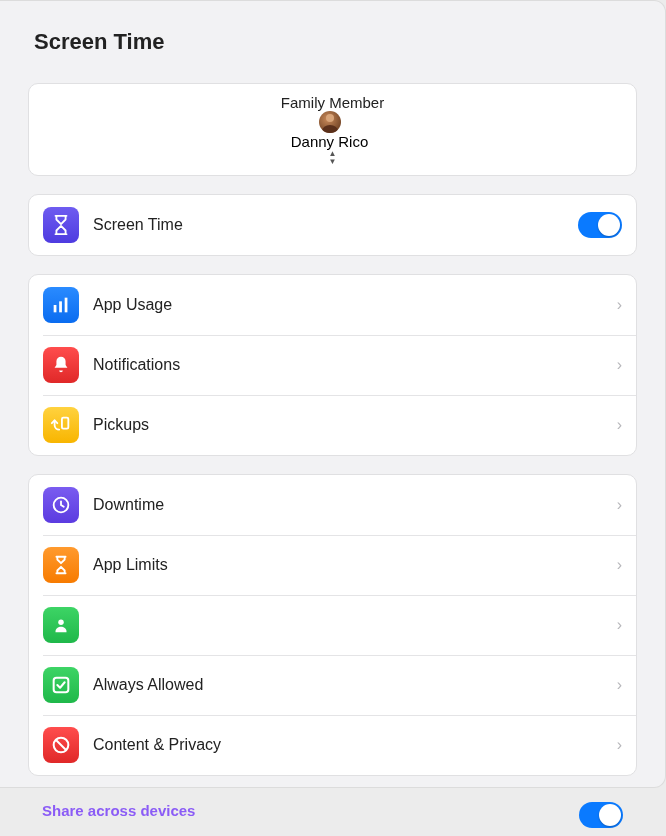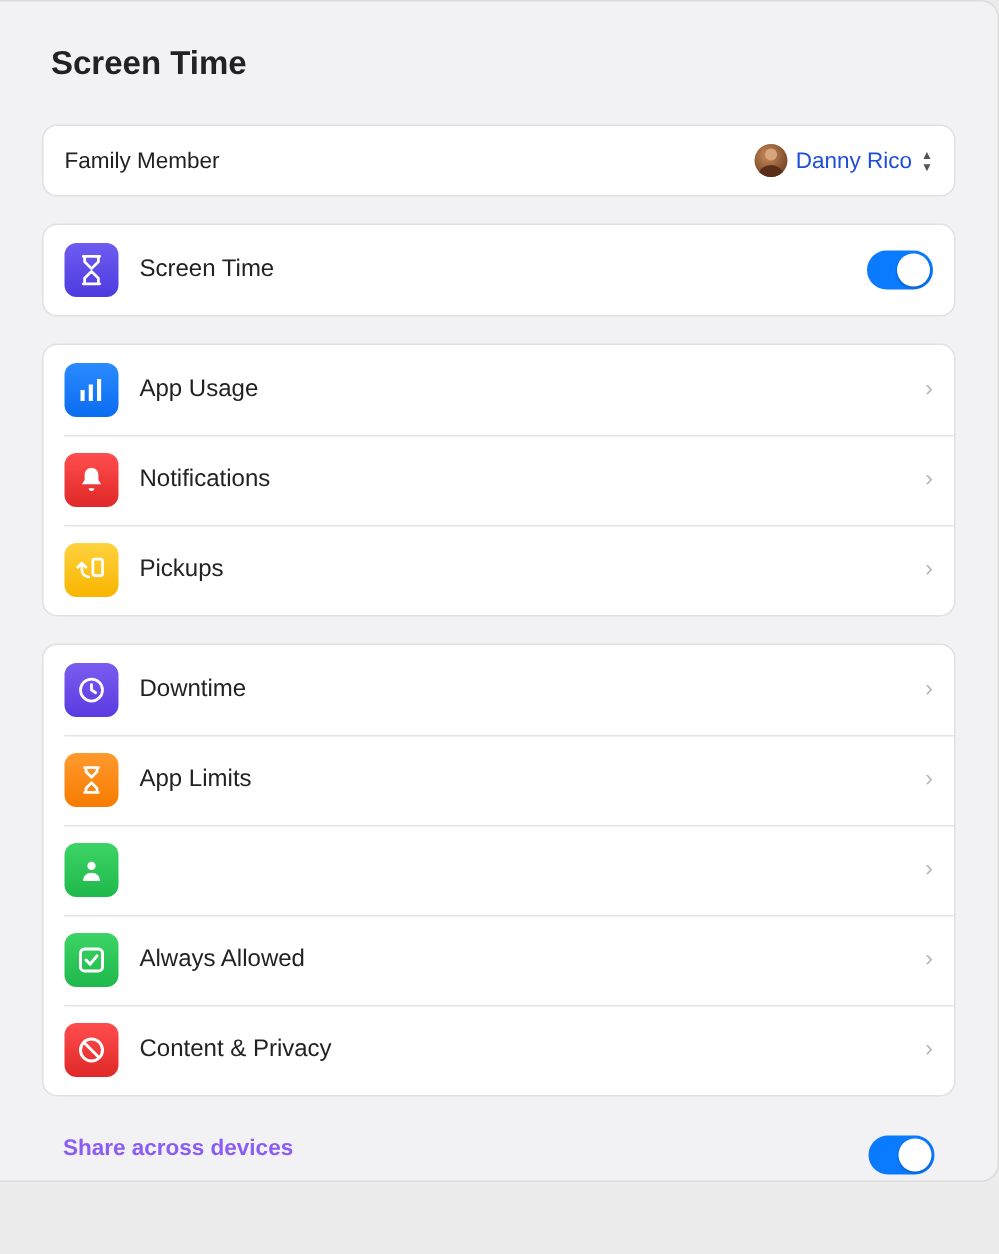--- a/index.html
+++ b/index.html
@@ -46,20 +46,21 @@
     position: absolute;
     top: 0;
     left: 14px;
     right: 0;
     height: 1px;
     background: #e4e4e6;
   }
   .family-row {
     min-height: 46px;
     padding: 10px 14px;
+    flex-direction: column;
   }
   .label {
     font-size: 15px;
     color: #222;
     flex-shrink: 0;
   }
   .label-main {
     font-size: 16px;
     color: #222;
     margin-left: 14px;
@@ -85,21 +86,21 @@
   .avatar::before{
     content:"";
     position:absolute;
     top:3px; left:7px;
     width:8px; height:8px;
     background:#d9a57a;
     border-radius:50%;
   }
   .member-name {
     font-size: 15px;
-    color: #1d4ed8;
+    color: #000000;
     margin-right: 6px;
   }
   .stepper {
     display: flex;
     flex-direction: column;
     justify-content: center;
     gap: 1px;
     color: #555;
     font-size: 8px;
     line-height: 7px;

